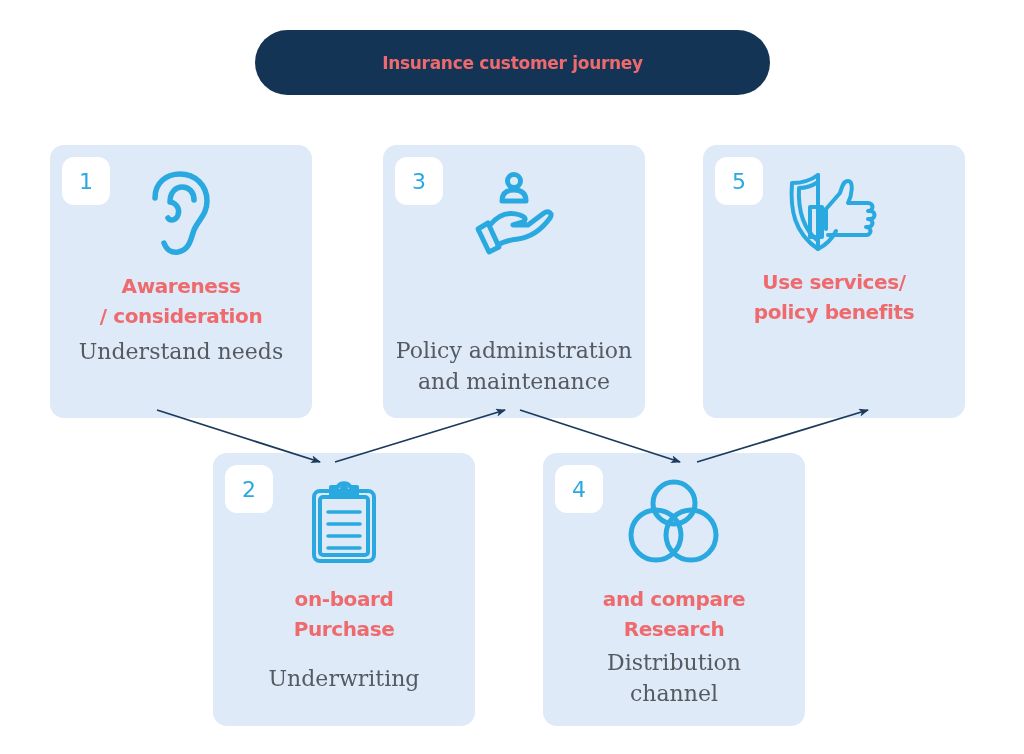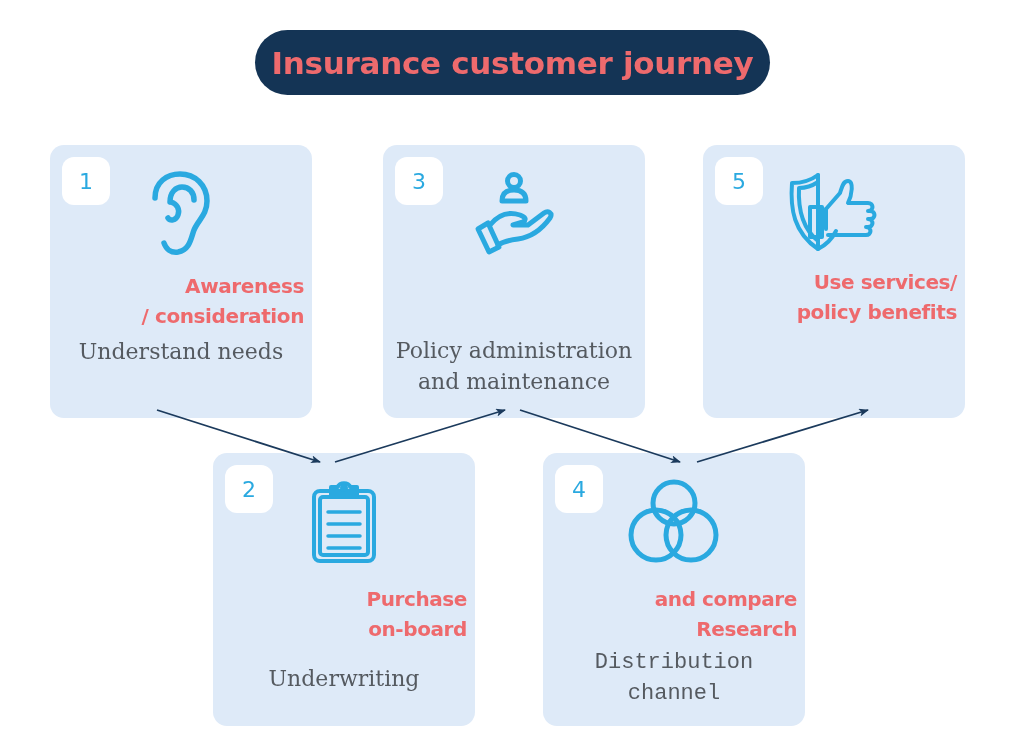--- a/index.html
+++ b/index.html
@@ -23,21 +23,21 @@
       border-radius: 33px;
       background: #143455;
       display: flex;
       align-items: center;
       justify-content: center;
     }
     .title-pill span {
       color: #ee6a6d;
       font-family: "DejaVu Sans", sans-serif;
       font-weight: bold;
-      font-size: 31px;
+      font-size: 17px;
       letter-spacing: -0.3px;
       text-align: center;
     }
     .card {
       position: absolute;
       width: 262px;
       height: 273px;
       background: #deeaf8;
       border-radius: 14px;
     }
@@ -66,21 +66,21 @@
       justify-content: center;
       align-items: center;
     }
     .card .icon svg {
       overflow: visible;
     }
     .card .heading {
       position: absolute;
       left: 8px;
       right: 8px;
-      text-align: right;
+      text-align: center;
       color: #ee6a6d;
       font-family: "DejaVu Sans", sans-serif;
       font-weight: bold;
       font-size: 20px;
       line-height: 30px;
       letter-spacing: -0.4px;
     }
     .card .sub {
       position: absolute;
       left: 8px;
@@ -101,21 +101,21 @@
 
     #card-1 .heading { top: 126px; }
     #card-1 .sub { top: 191px; }
     #card-3 .heading { top: 124px; }
     #card-3 .sub { top: 190px; }
     #card-5 .heading { top: 122px; }
     #card-5 .sub { top: 216px; }
     #card-2 .heading { top: 131px; }
     #card-2 .sub { top: 210px; }
     #card-4 .heading { top: 131px; }
-    #card-4 .sub { top: 194px; font-family: Liberation Mono, monospace; }
+    #card-4 .sub { top: 194px; }
 
     .arrows {
       position: absolute;
       left: 0;
       top: 0;
       width: 1024px;
       height: 754px;
       pointer-events: none;
     }
   </style>
@@ -196,22 +196,22 @@
       </g>
       <g stroke="#2aa9e0" stroke-width="3.5" stroke-linecap="round">
         <line x1="17" y1="33" x2="49" y2="33"></line>
         <line x1="17" y1="45" x2="49" y2="45"></line>
         <line x1="17" y1="57" x2="49" y2="57"></line>
         <line x1="17" y1="69" x2="49" y2="69"></line>
       </g>
     </svg>
   </div>
   <div class="heading">
+    <span class="line">on-board</span>
     <span class="line">Purchase</span>
-    <span class="line">on-board</span>
   </div>
   <div class="sub">
     <span class="line">Underwriting</span>
   </div>
 </div>
 
 <div class="card" id="card-4">
   <div class="num">4</div>
   <div class="icon">
     <svg width="90" height="84" viewBox="0 0 90 84">

